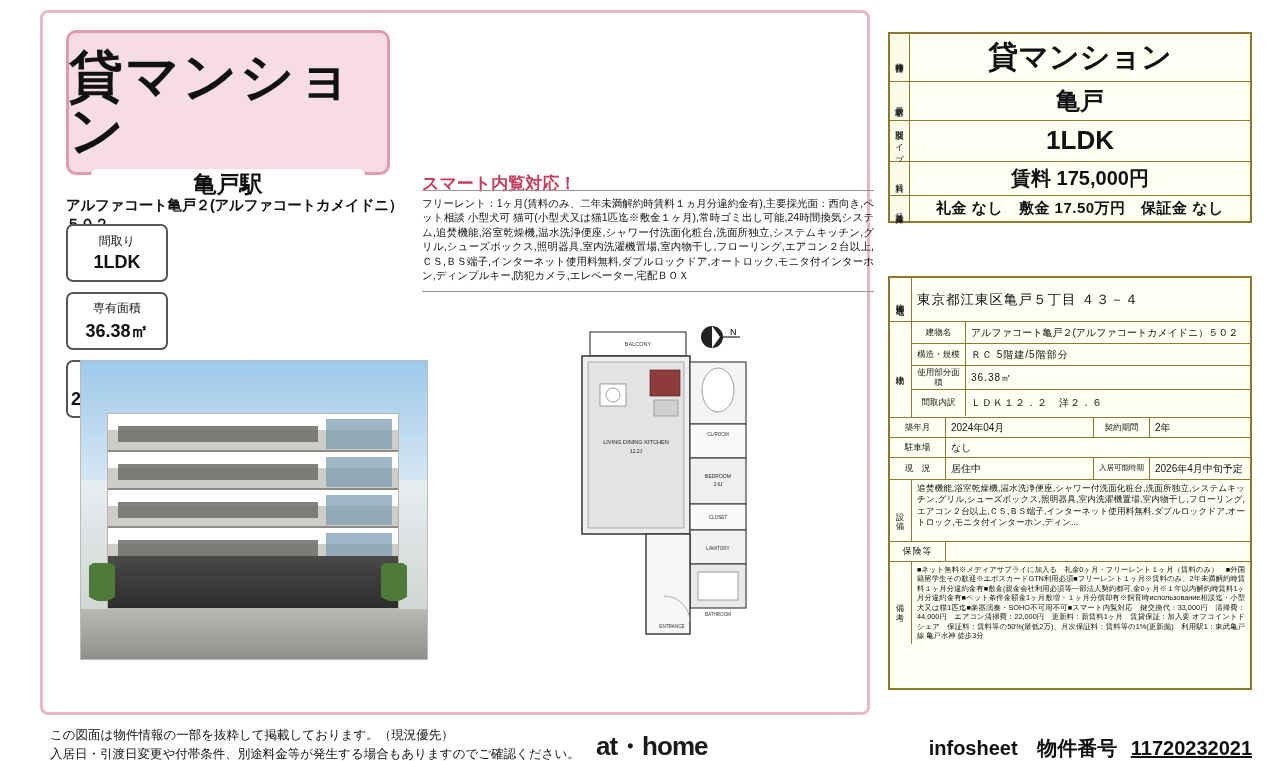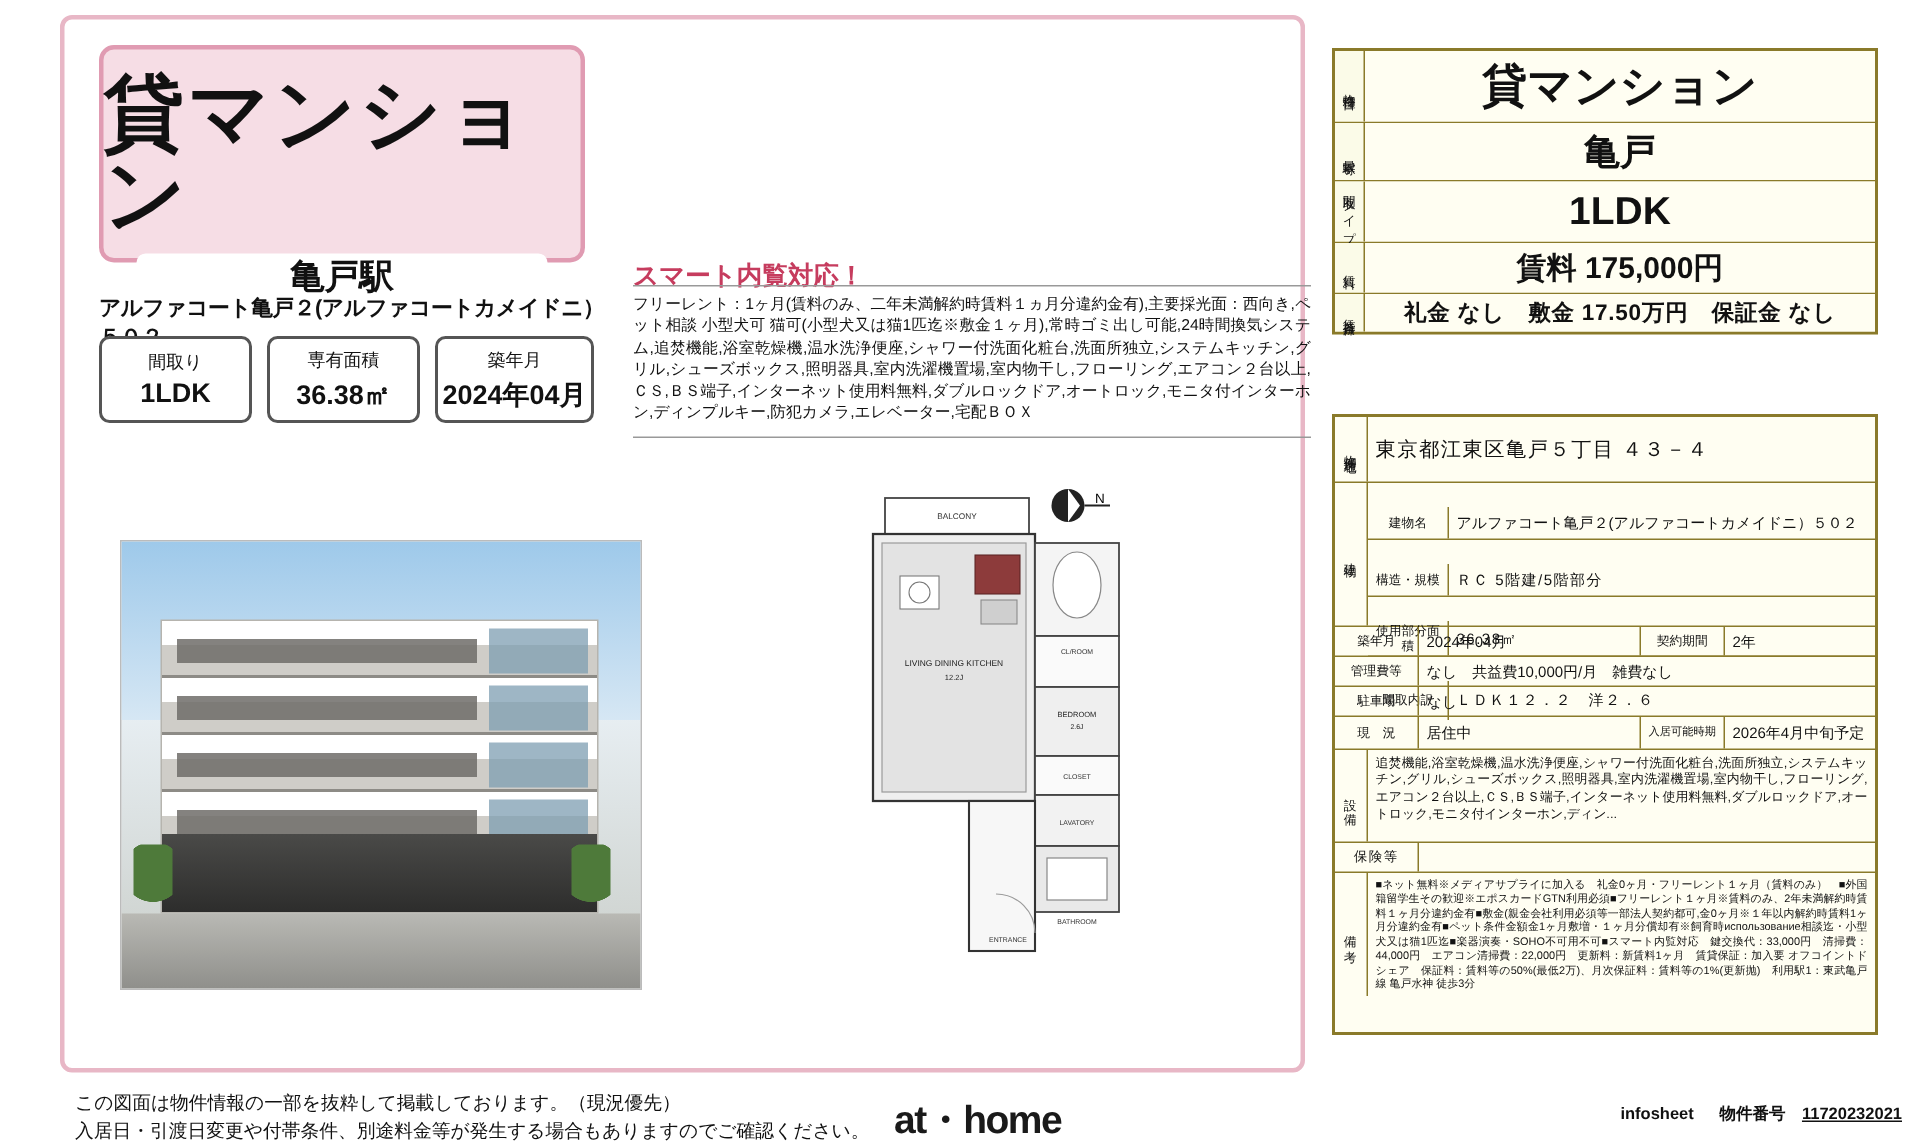--- a/index.html
+++ b/index.html
@@ -32,21 +32,21 @@
   .title-sub{
     margin-top:12px; width:274px; height:42px; background:#ffffff;
     border-radius:6px; display:flex; align-items:center; justify-content:center;
     font-size:23px; font-weight:bold;
   }
   .bldg-name{
     position:absolute; left:66px; top:196px; width:340px;
     font-size:14.5px; font-weight:bold; letter-spacing:-0.3px;
   }
 
-  .spec-row{ position:absolute; left:66px; top:224px; display:flex; gap:10px; }
+  .spec-row{ position:absolute; left:66px; top:224px; display:flex; gap:10px;flex-direction:column; }
   .spec-cell{
     width:102px; height:58px; border:2px solid #555; border-radius:7px;
     display:flex; flex-direction:column; align-items:center; justify-content:center;
     background:#fff;
   }
   .spec-cell .lbl{ font-size:12px; }
   .spec-cell .val{ font-size:18px; font-weight:bold; margin-top:2px; }
   .spec-cell.wide{ width:106px; }
 
   
@@ -108,22 +108,22 @@
   
   .footer-note{
     position:absolute; left:50px; top:726px; width:540px;
     font-size:12.5px; line-height:1.5;
   }
   .athome{
     position:absolute; left:596px; top:729px;
     font-size:26px; font-weight:bold; letter-spacing:-1px; color:#1a1a1a;
   }
   .infosheet{
-    position:absolute; right:12px; top:735px;
-    font-size:11px; font-weight:bold;
+    position:absolute; right:28px; top:735px;
+    font-size:20px; font-weight:bold;
   }
   .infosheet .num{ text-decoration:underline; font-weight:bold; margin-left:8px;}
 
   
   .right-top{
     position:absolute; left:888px; top:32px; width:364px;
     border:2px solid #8a7a2a; background:#fbfbe8;
   }
   .rt-row{ display:flex; border-bottom:1px solid #8a7a2a; }
   .rt-row:last-child{ border-bottom:none; }
@@ -154,21 +154,21 @@
     flex:0 0 22px; border-right:1px solid #8a7a2a;
     writing-mode:vertical-rl; font-size:8.5px; letter-spacing:1px;
     display:flex; align-items:center; justify-content:center; padding:2px 0;
   }
   .rb-val{ flex:1; padding:3px 5px; display:flex; align-items:center; }
   .big13{ font-size:13.5px; letter-spacing:1px; }
   .big12{ font-size:12px; letter-spacing:1px; }
   .mid{ font-size:11px; }
 
   .nested{ flex:1; }
-  .n-row{ display:flex; border-bottom:1px solid #8a7a2a;margin-top:16px; }
+  .n-row{ display:flex; border-bottom:1px solid #8a7a2a; }
   .n-row:last-child{ border-bottom:none; }
   .n-lab{
     flex:0 0 54px; border-right:1px solid #8a7a2a; font-size:8.5px;
     display:flex; align-items:center; justify-content:center; text-align:center;
     line-height:1.1; padding:2px;
   }
   .n-val{ flex:1; padding:2px 5px; display:flex; align-items:center; font-size:10px;}
 
   .pair-row{ display:flex; border-bottom:1px solid #8a7a2a; }
   .pair-lab{
@@ -364,24 +364,20 @@
       </div>
     </div>
 
     <div class="pair-row" style="height:20px">
       <div class="pair-lab">築年月</div>
       <div class="pair-val">2024年04月</div>
       <div class="pair-lab">契約期間</div>
       <div class="pair-val last" style="flex:0 0 100px">2年</div>
     </div>
 
-    <div class="pair-row" style="height:20px">
-      <div class="pair-lab">管理費等</div>
-      <div class="pair-val last">なし　共益費10,000円/月　雑費なし</div>
-    </div>
 
     <div class="pair-row" style="height:20px">
       <div class="pair-lab">駐車場</div>
       <div class="pair-val last">なし</div>
     </div>
 
     <div class="pair-row" style="height:22px">
       <div class="pair-lab">現　況</div>
       <div class="pair-val">居住中</div>
       <div class="pair-lab" style="font-size:7.5px;line-height:1.1">入居可能時期</div>

